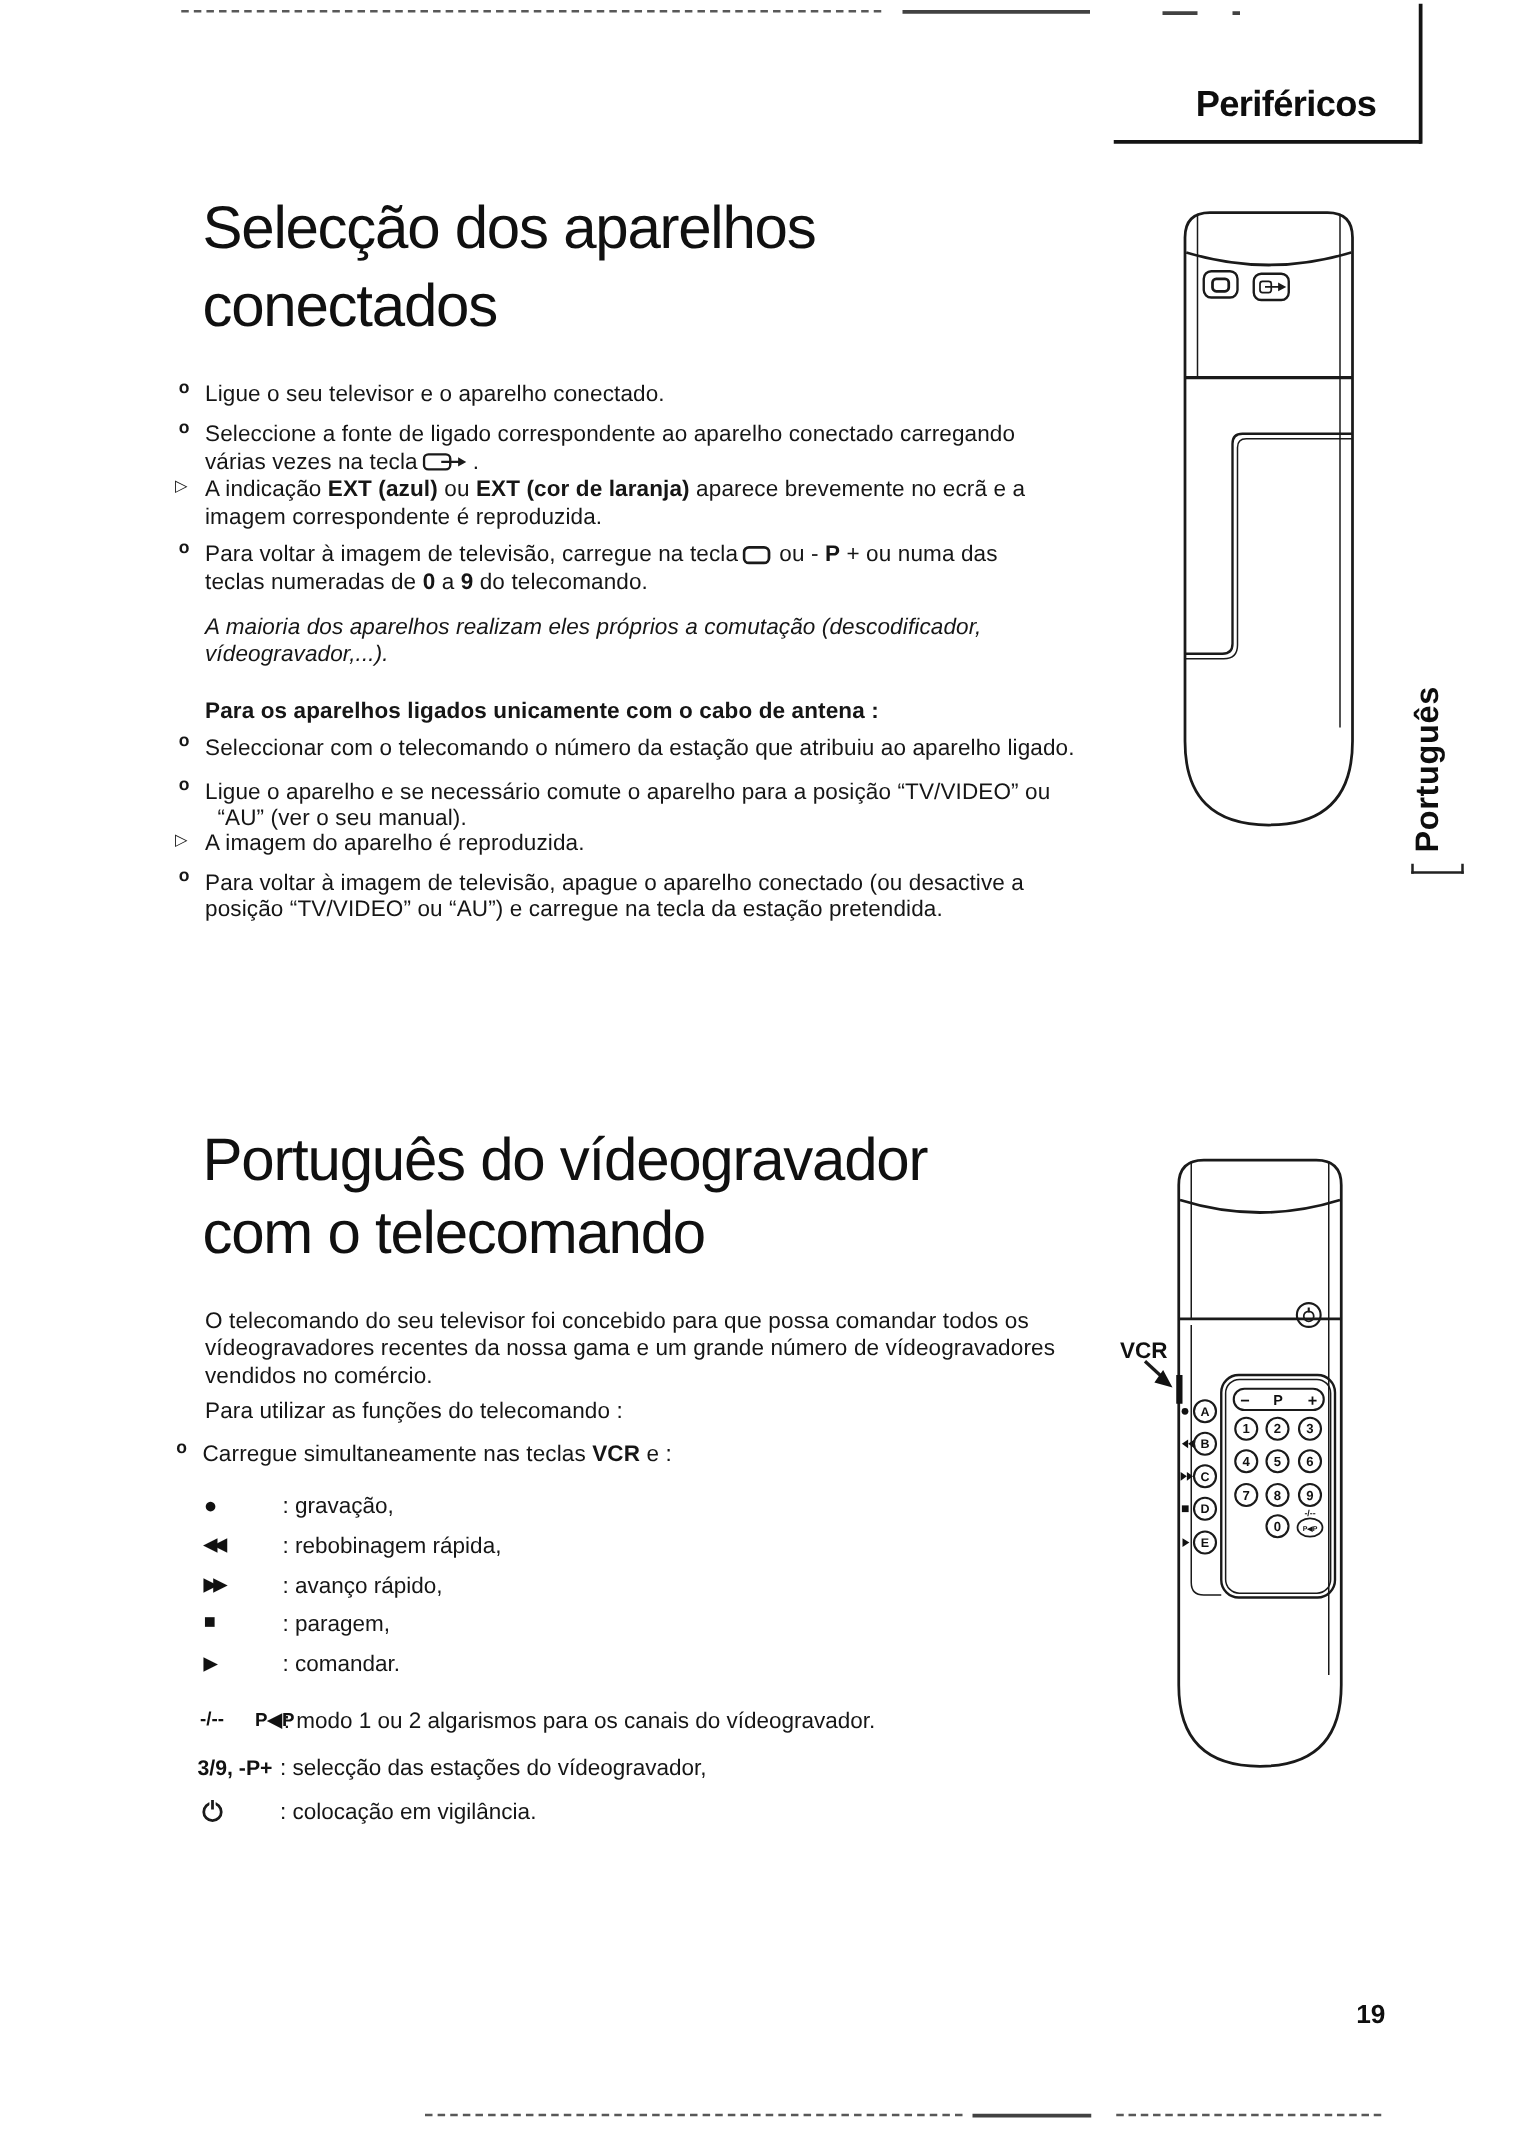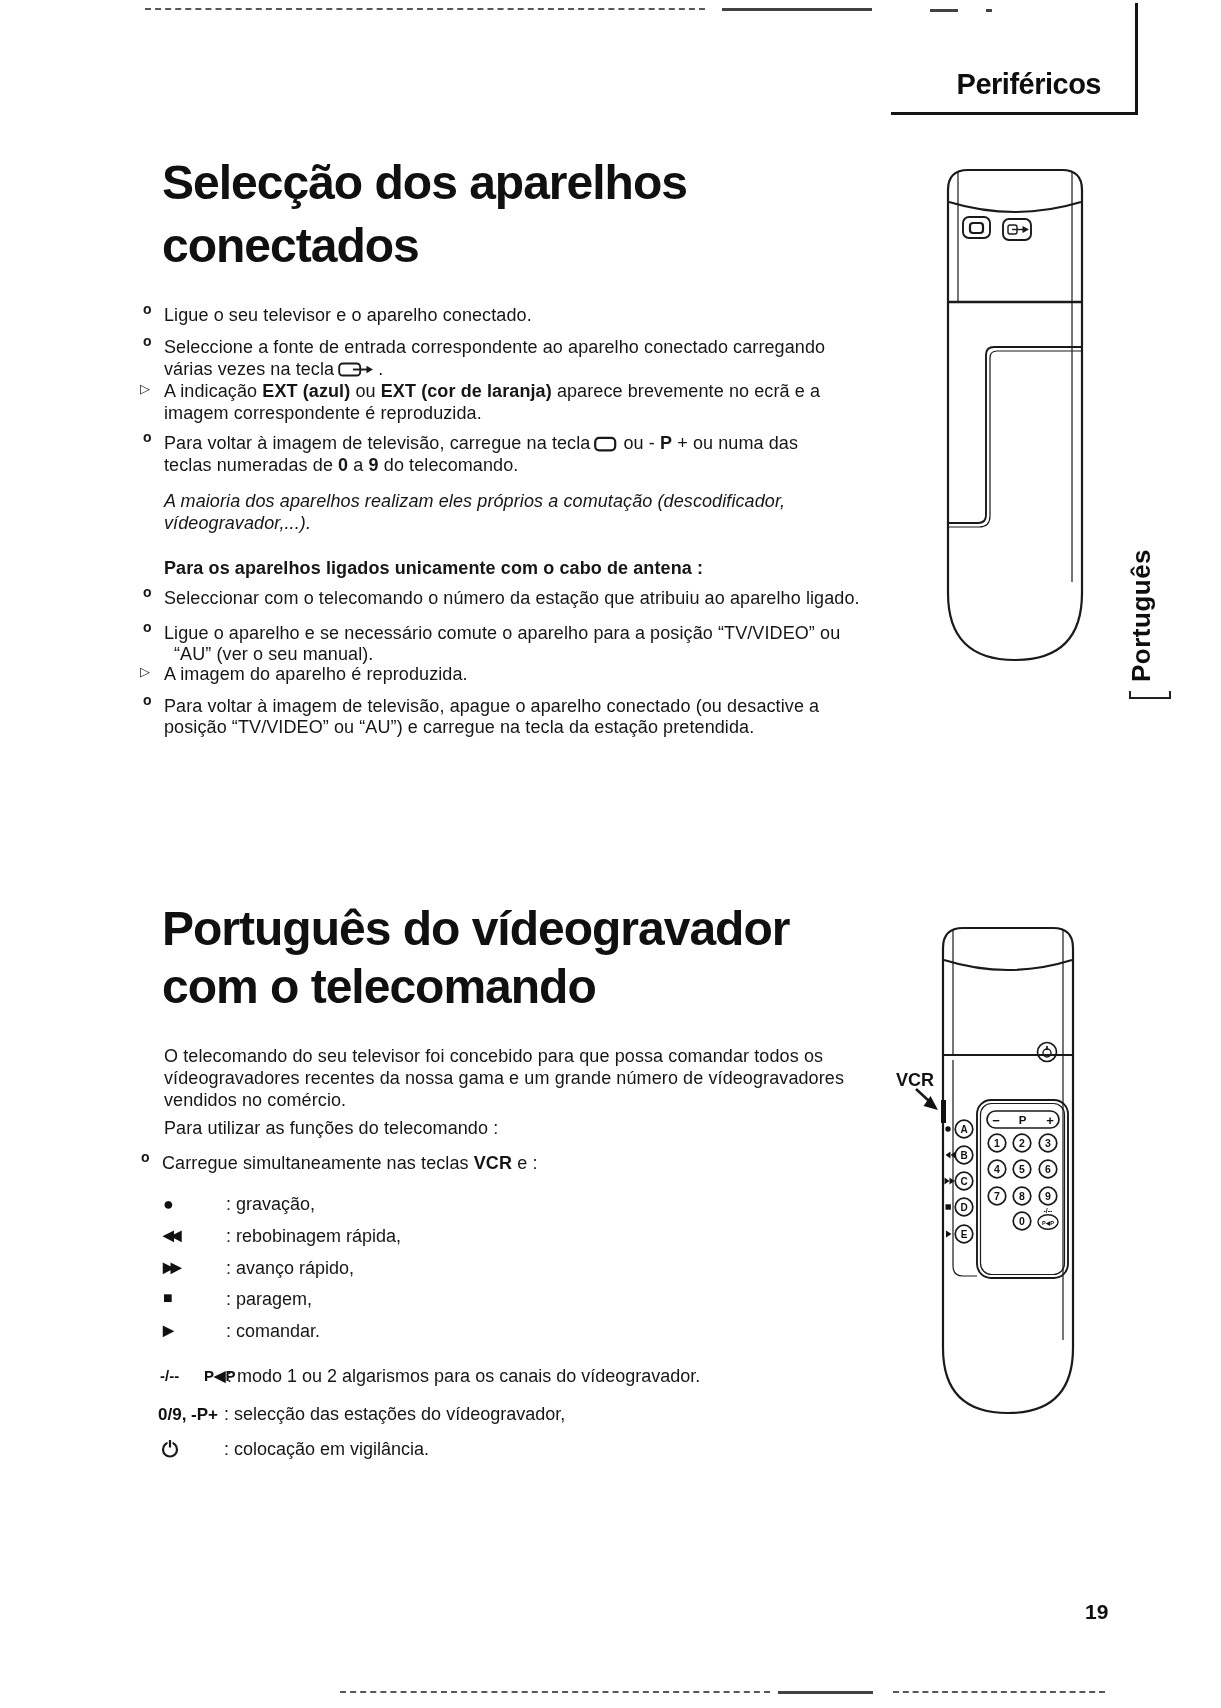--- a/index.html
+++ b/index.html
@@ -6,21 +6,21 @@
   body{
     width:1221px;height:1708px;position:relative;background:#ffffff;
     font-family:"Liberation Sans",sans-serif;color:#151515;overflow:hidden;
   }
   .abs{position:absolute;}
   .ln{position:absolute;font-size:18px;line-height:24px;white-space:nowrap;color:#161616;letter-spacing:.1px;}
   .it{font-style:italic;}
   .bold{font-weight:bold;}
   .mk{position:absolute;font-size:14px;color:#161616;font-weight:bold;}
   .mkt{position:absolute;font-size:13px;color:#161616;}
-  .title{position:absolute;font-size:48px;font-weight:bold;letter-spacing:-1px;line-height:50px;white-space:nowrap;color:#101010;}
+  .title{position:absolute;font-size:48px;font-weight:normal;letter-spacing:-1px;line-height:50px;white-space:nowrap;color:#101010;}
   .keyicon{display:inline-block;vertical-align:-3px;margin:0 4px;}
   .sym{position:absolute;font-size:15px;font-weight:bold;white-space:nowrap;color:#111;}
   .sym-tight{letter-spacing:-3px;}
   .desc{position:absolute;font-size:18px;white-space:nowrap;color:#161616;}
   .dash1{position:absolute;height:0;border-top:2.5px dashed #3c3c3c;opacity:.85;}
   .dash2{position:absolute;height:2.5px;background:#2e2e2e;opacity:.9;}
   .rule-v{position:absolute;width:2.5px;background:#141414;}
   .rule-h{position:absolute;height:2.5px;background:#141414;}
   .tabLabel{position:absolute;font-size:29px;font-weight:bold;letter-spacing:-.5px;color:#0e0e0e;}
   .lang{
@@ -49,21 +49,21 @@
 <div class="tabLabel" style="left:893px;top:68px;width:208px;text-align:right;">Periféricos</div>
 <div class="rule-h" style="left:891px;top:112px;width:246px;"></div>
 
 <div class="title" style="left:162px;top:158px;">Selecção dos aparelhos</div>
 <div class="title" style="left:162px;top:221px;">conectados</div>
 
 <span class="mk" style="left:143px;top:301px;">o</span>
 <div class="ln" style="left:164px;top:303px;">Ligue o seu televisor e o aparelho conectado.</div>
 
 <span class="mk" style="left:143px;top:333px;">o</span>
-<div class="ln" style="left:164px;top:335px;">Seleccione a fonte de entrada correspondente ao aparelho conectado carregando</div>
+<div class="ln" style="left:164px;top:335px;">Seleccione a fonte de ligado correspondente ao aparelho conectado carregando</div>
 <div class="ln" style="left:164px;top:357px;">
   <span>várias vezes na tecla</span><span class="keyicon"><svg width="36" height="17" viewBox="0 0 36 17">
         <rect x="1.2" y="2.5" width="21" height="12" rx="3.5" class="s18"></rect>
         <line x1="15" y1="8.5" x2="30" y2="8.5" class="s18"></line>
         <polygon points="35,8.5 28.5,4.8 28.5,12.2" fill="#1a1a1a"></polygon>
       </svg></span><span>.</span>
 </div>
 
 <span class="mkt" style="left:140px;top:381px;">▷</span>
 <div class="ln" style="left:164px;top:379px;">
@@ -149,21 +149,21 @@
 <span class="sym" style="left:163px;top:1289px;font-size:16px;">■</span>
 <div class="desc" style="left:226px;top:1289px;">: paragem,</div>
 
 <span class="sym" style="left:163px;top:1322px;font-size:14px;">▶</span>
 <div class="desc" style="left:226px;top:1321px;">: comandar.</div>
 
 <span class="sym" style="left:160px;top:1367px;font-size:15px;">-/--</span>
 <span class="sym" style="left:204px;top:1367px;font-size:15px;">P◀P</span>
 <div class="desc" style="left:227px;top:1366px;">: modo 1 ou 2 algarismos para os canais do vídeogravador.</div>
 
-<span class="sym" style="left:158px;top:1405px;font-size:17px;">0/9, -P+</span>
+<span class="sym" style="left:158px;top:1405px;font-size:17px;">3/9, -P+</span>
 <div class="desc" style="left:224px;top:1404px;">: selecção das estações do vídeogravador,</div>
 
 <span class="abs" style="left:160px;top:1438px;"><svg width="20" height="21" viewBox="0 0 20 21">
       <circle cx="10" cy="11.5" r="7" class="s2"></circle>
       <line x1="10" y1="3" x2="10" y2="8.5" stroke="#fff" stroke-width="5"></line>
       <line x1="10" y1="2" x2="10" y2="9.5" class="s2"></line>
     </svg></span>
 <div class="desc" style="left:224px;top:1439px;">: colocação em vigilância.</div>
 
 <svg class="abs" style="left:880px;top:920px;" width="200" height="500" viewBox="0 0 200 500">

